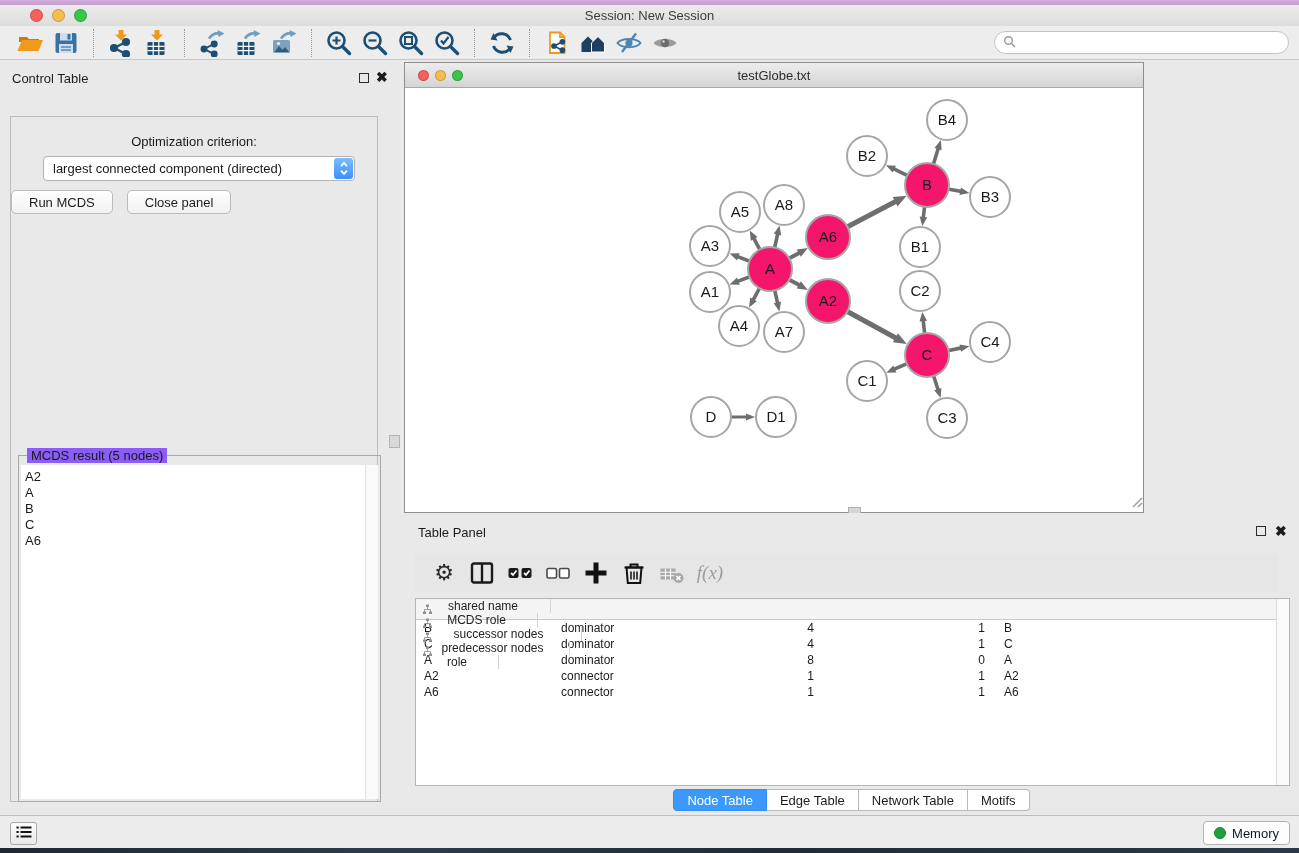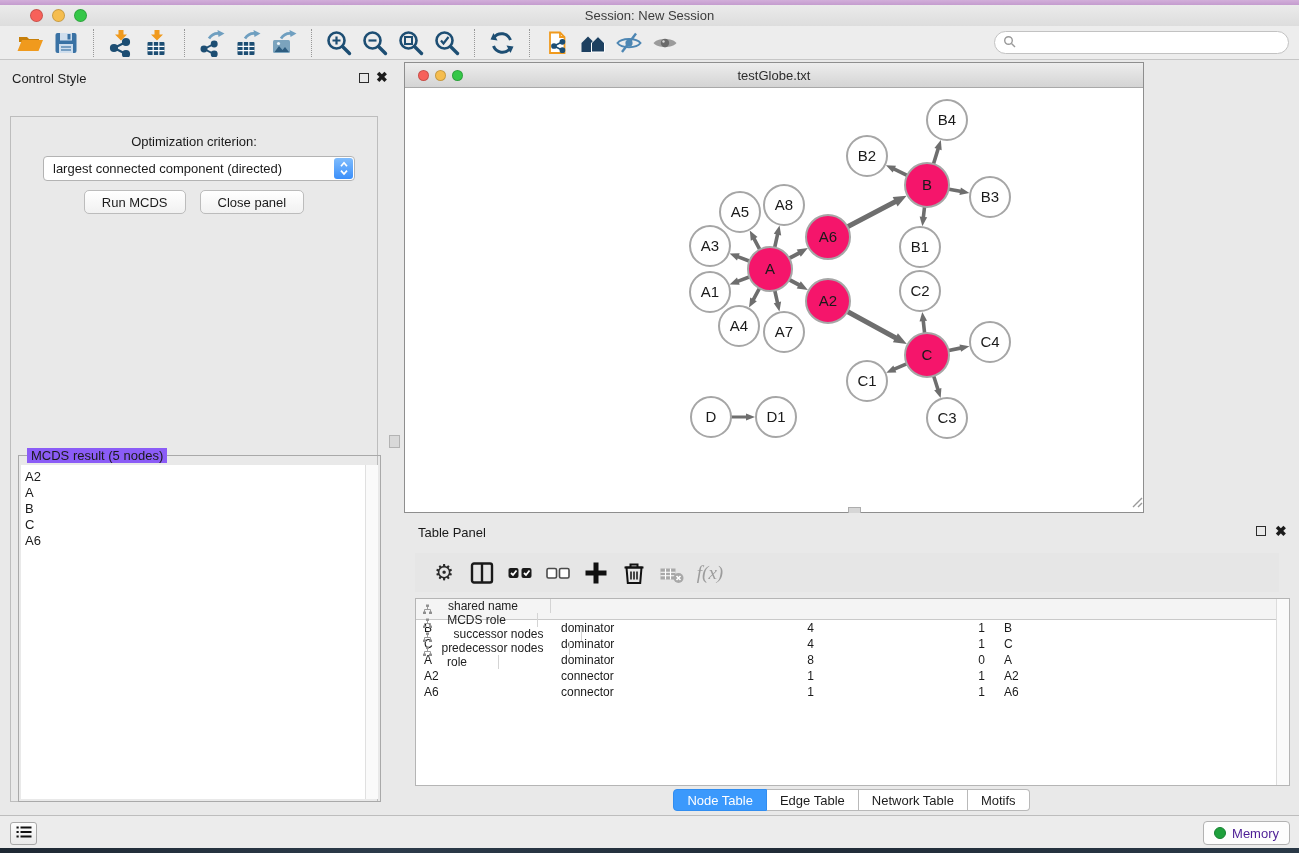--- a/index.html
+++ b/index.html
@@ -43,21 +43,21 @@
   .tab:last-child { border-radius:0 4px 4px 0; }
   .tab.active { background:#3b99fc; border-color:#318df0; color:#fff; }
   .cp-box { position:absolute; left:10px; top:56px; width:368px; height:686px;
     border:1px solid #bdbdbd; background:#e9e9e9; }
   .opt-label { position:absolute; left:0; right:0; top:17px; text-align:center; font-size:13px; }
   .select { position:absolute; left:32px; top:39px; width:312px; height:25px; background:#fff;
     border:1px solid #b3b3b3; border-radius:4px; display:flex; align-items:center; }
   .select-value { font-size:13px; padding-left:9px; flex:1; white-space:nowrap; overflow:hidden; }
   .stepper { width:19px; height:21px; margin-right:1px; border-radius:3px;
     background:linear-gradient(#7fbcfd,#3b8ffa); display:flex; align-items:center; justify-content:center; }
-  .btnrow { position:absolute; left:0; right:0; top:73px; display:flex; justify-content:center; gap:14px; }
+  .btnrow { position:absolute; left:0; right:0; top:73px; display:flex; justify-content:flex-start; gap:14px; }
   .push-btn { height:24px; padding:0 17px; font-size:13px; color:#1c1c1c;
     background:linear-gradient(#ffffff,#f1f1f1); border:1px solid #bcbcbc; border-radius:5px;
     display:inline-flex; align-items:center; cursor:default; font-family:"Liberation Sans", sans-serif; }
   .fieldset { position:absolute; left:7px; top:338px; width:363px; height:347px; border:1px solid #a9a9a9; }
   .legend { position:absolute; left:8px; top:-8px; background:#8b5cf6; padding:0 4px; font-size:13px; }
   .mcds-list { position:absolute; left:2px; top:9px; right:2px; bottom:2px; background:#fff; overflow:hidden; }
   .mcds-item { font-size:13px; line-height:16px; padding-left:4px; }
   .mcds-scroll { position:absolute; right:2px; top:9px; bottom:2px; width:13px; background:#fafafa;
     border-left:1px solid #e0e0e0; }
   
@@ -96,21 +96,21 @@
     border-left:1px solid #dcdcdc; }
   .tp-tabs { top:276px; }
   
   .statusbar { position:absolute; left:0; top:815px; width:1299px; height:33px; background:#ececec;
     border-top:1px solid #bdbdbd; }
   .list-btn { position:absolute; left:10px; top:6px; width:27px; height:23px;
     background:linear-gradient(#fdfdfd,#e9e9e9); border:1px solid #a8a8a8; border-radius:3px;
     display:flex; align-items:center; justify-content:center; }
   .memory-btn { position:absolute; right:9px; top:5px; height:24px; padding:0 10px;
     background:#fdfdfd; border:1px solid #b2b2b2; border-radius:4px;
-    display:flex; align-items:center; gap:6px; font-size:13px; color:#4c1d95; }
+    display:flex; align-items:center; gap:6px; font-size:13px; color:#0f172a; }
   .mem-dot { width:12px; height:12px; border-radius:50%; background:#1ea03c; border:1px solid #178232; }
   .bottom-strip { position:absolute; left:0; top:848px; width:1299px; height:5px;
     background:linear-gradient(90deg,#1e2833,#2c3b4a 30%,#202b37 60%,#2a3947); }
 </style>
 </head>
 <body>
 
 <div class="screen">
 
   <div class="desktop-strip"></div>
@@ -269,21 +269,21 @@
     <div class="searchbox">
       <span><svg width="13" height="13" viewBox="0 0 13 13">
             <circle cx="5.5" cy="5.5" r="3.8" fill="none" stroke="#9a9a9a" stroke-width="1.4"></circle>
             <line x1="8.5" y1="8.5" x2="12" y2="12" stroke="#9a9a9a" stroke-width="1.4"></line>
           </svg></span>
       <input value="" placeholder="" style="">
     </div>
   </div>
 
   <div class="control-panel">
-    <div class="cp-title">Control Style</div>
+    <div class="cp-title">Control Table</div>
     <div class="float-btn cp-float"></div>
     <div class="close-btn cp-close">✖</div>
     <div class="cp-box">
       <div class="opt-label">Optimization criterion:</div>
       <div class="select">
         <span class="select-value">largest connected component (directed)</span>
         <span class="stepper">
           <svg width="10" height="15" viewBox="0 0 10 15">
               <path d="M2 5.2l3-3.4 3 3.4" stroke="#fff" stroke-width="1.7" fill="none"></path>
               <path d="M2 9.6l3 3.4 3-3.4" stroke="#fff" stroke-width="1.7" fill="none"></path>

